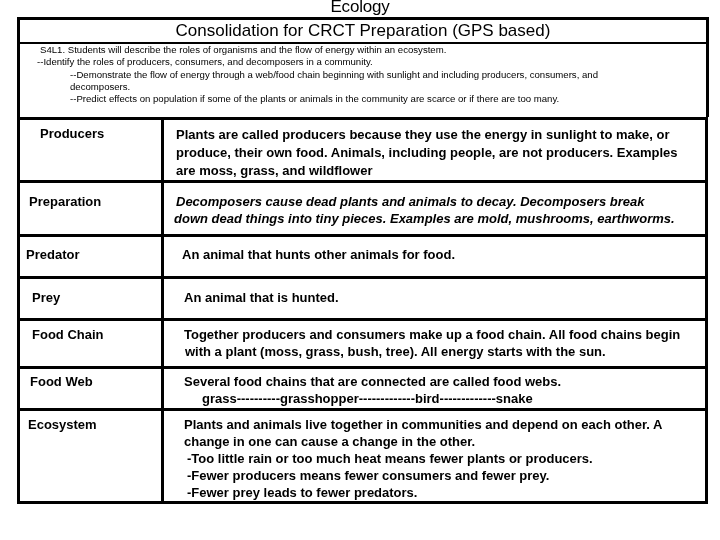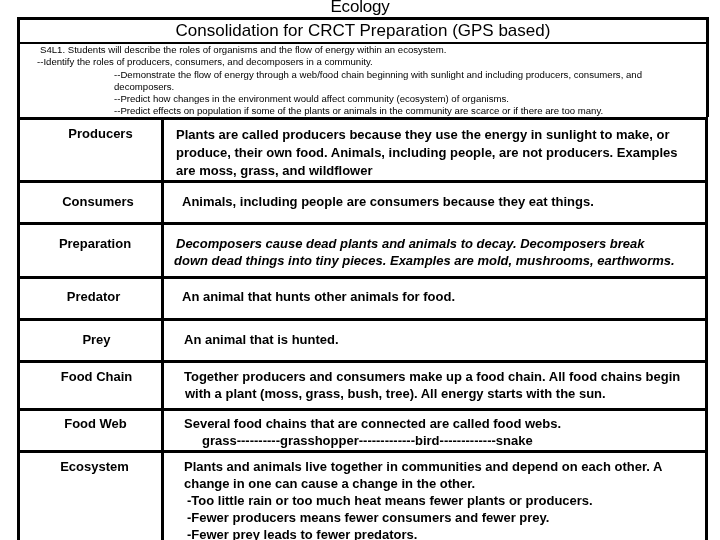--- a/index.html
+++ b/index.html
@@ -3,58 +3,51 @@
 <meta charset="utf-8">
 <style>
   html, body { margin:0; padding:0; background:#fff; }
   body { width:720px; height:540px; position:relative; overflow:hidden; font-family:"Liberation Sans", sans-serif; color:#000; }
   .top-title { position:absolute; left:0; top:-3px; width:720px; text-align:center; font-size:17px; line-height:20px; letter-spacing:-0.2px; }
   .title-box { position:absolute; left:17px; top:17px; width:686px; height:22px; border:3px solid #000; border-bottom:2px solid #000; text-align:center; font-size:17px; line-height:22px; }
   .std-box { position:absolute; left:17px; top:41px; width:686px; height:76px; border-left:3px solid #000; border-right:3px solid #000; box-sizing:content-box; font-size:9.6px; line-height:12.3px; padding-top:0; }
   .std-box .ln { white-space:nowrap; position:relative; }
   .std-box .l0 { padding-left:20px; }
   .std-box .l1 { padding-left:17px; }
-  .std-box .l2 { padding-left:50px;margin-left:44px; }
+  .std-box .l2 { padding-left:50px; }
   .std-box .first { margin-top:3px; }
   table.terms { position:absolute; left:17px; top:117px; border-collapse:collapse; width:691px; table-layout:fixed; }
   table.terms td { border:3px solid #000; vertical-align:top; font-size:13px; line-height:17px; padding:0; }
-  table.terms td.term { width:121px; padding-left:18px; padding-top:5px; font-weight:bold;text-align:center; }
+  table.terms td.term { width:121px; padding-left:18px; padding-top:5px; font-weight:bold; }
   table.terms td.def { padding-left:12px; padding-top:5px; font-weight:bold; }
   .def-line { white-space:nowrap; }
 </style>
 </head>
 <body>
 
 <div class="top-title">Ecology</div>
 
 <div class="title-box">Consolidation for CRCT Preparation (GPS based)</div>
 
 <div class="std-box">
   <div class="ln l0 first">S4L1.  Students will describe the roles of organisms and the flow of energy within an ecosystem.</div>
   <div class="ln l1">--Identify the roles of producers, consumers, and decomposers in a community.</div>
   <div class="ln l2">--Demonstrate the flow of energy through a web/food chain  beginning with sunlight and including producers, consumers, and</div>
   <div class="ln l2">decomposers.</div>
-  <div class="ln l2">--Predict how changes in the environment would affect community (ecosystem) of organisms.</div>
   <div class="ln l2">--Predict effects on population if some of the plants or animals in the community are scarce or if there are too many.</div>
 </div>
 
 <table class="terms">
   <tbody>
       <tr style="height:63px;">
     <td class="term" style="padding-left:20px;">Producers</td>
     <td class="def" style="padding-top:6px; line-height:18px;">
       <div class="def-line">Plants are called producers because they use the energy in sunlight to make, or</div>
       <div class="def-line">produce, their own food.  Animals, including people, are not producers. Examples</div>
       <div class="def-line">are moss, grass, and wildflower</div>
-    </td>
-  </tr>
-  <tr style="height:42px;">
-    <td class="term" style="padding-left:15px; padding-top:10px;">Consumers</td>
-    <td class="def" style="padding-left:18px; padding-top:10px;">
-      <div class="def-line">Animals, including people are consumers because they eat things.</div>
     </td>
   </tr>
   <tr style="height:54px;">
     <td class="term" style="padding-left:9px; padding-top:10px;">Preparation</td>
     <td class="def" style="padding-left:10px; padding-top:10px;font-style:italic;">
       <div class="def-line" style="padding-left:2px;">Decomposers cause dead plants and animals to decay.  Decomposers break</div>
       <div class="def-line">down dead things into tiny pieces. Examples are mold, mushrooms, earthworms.</div>
     </td>
   </tr>
   <tr style="height:42px;">

